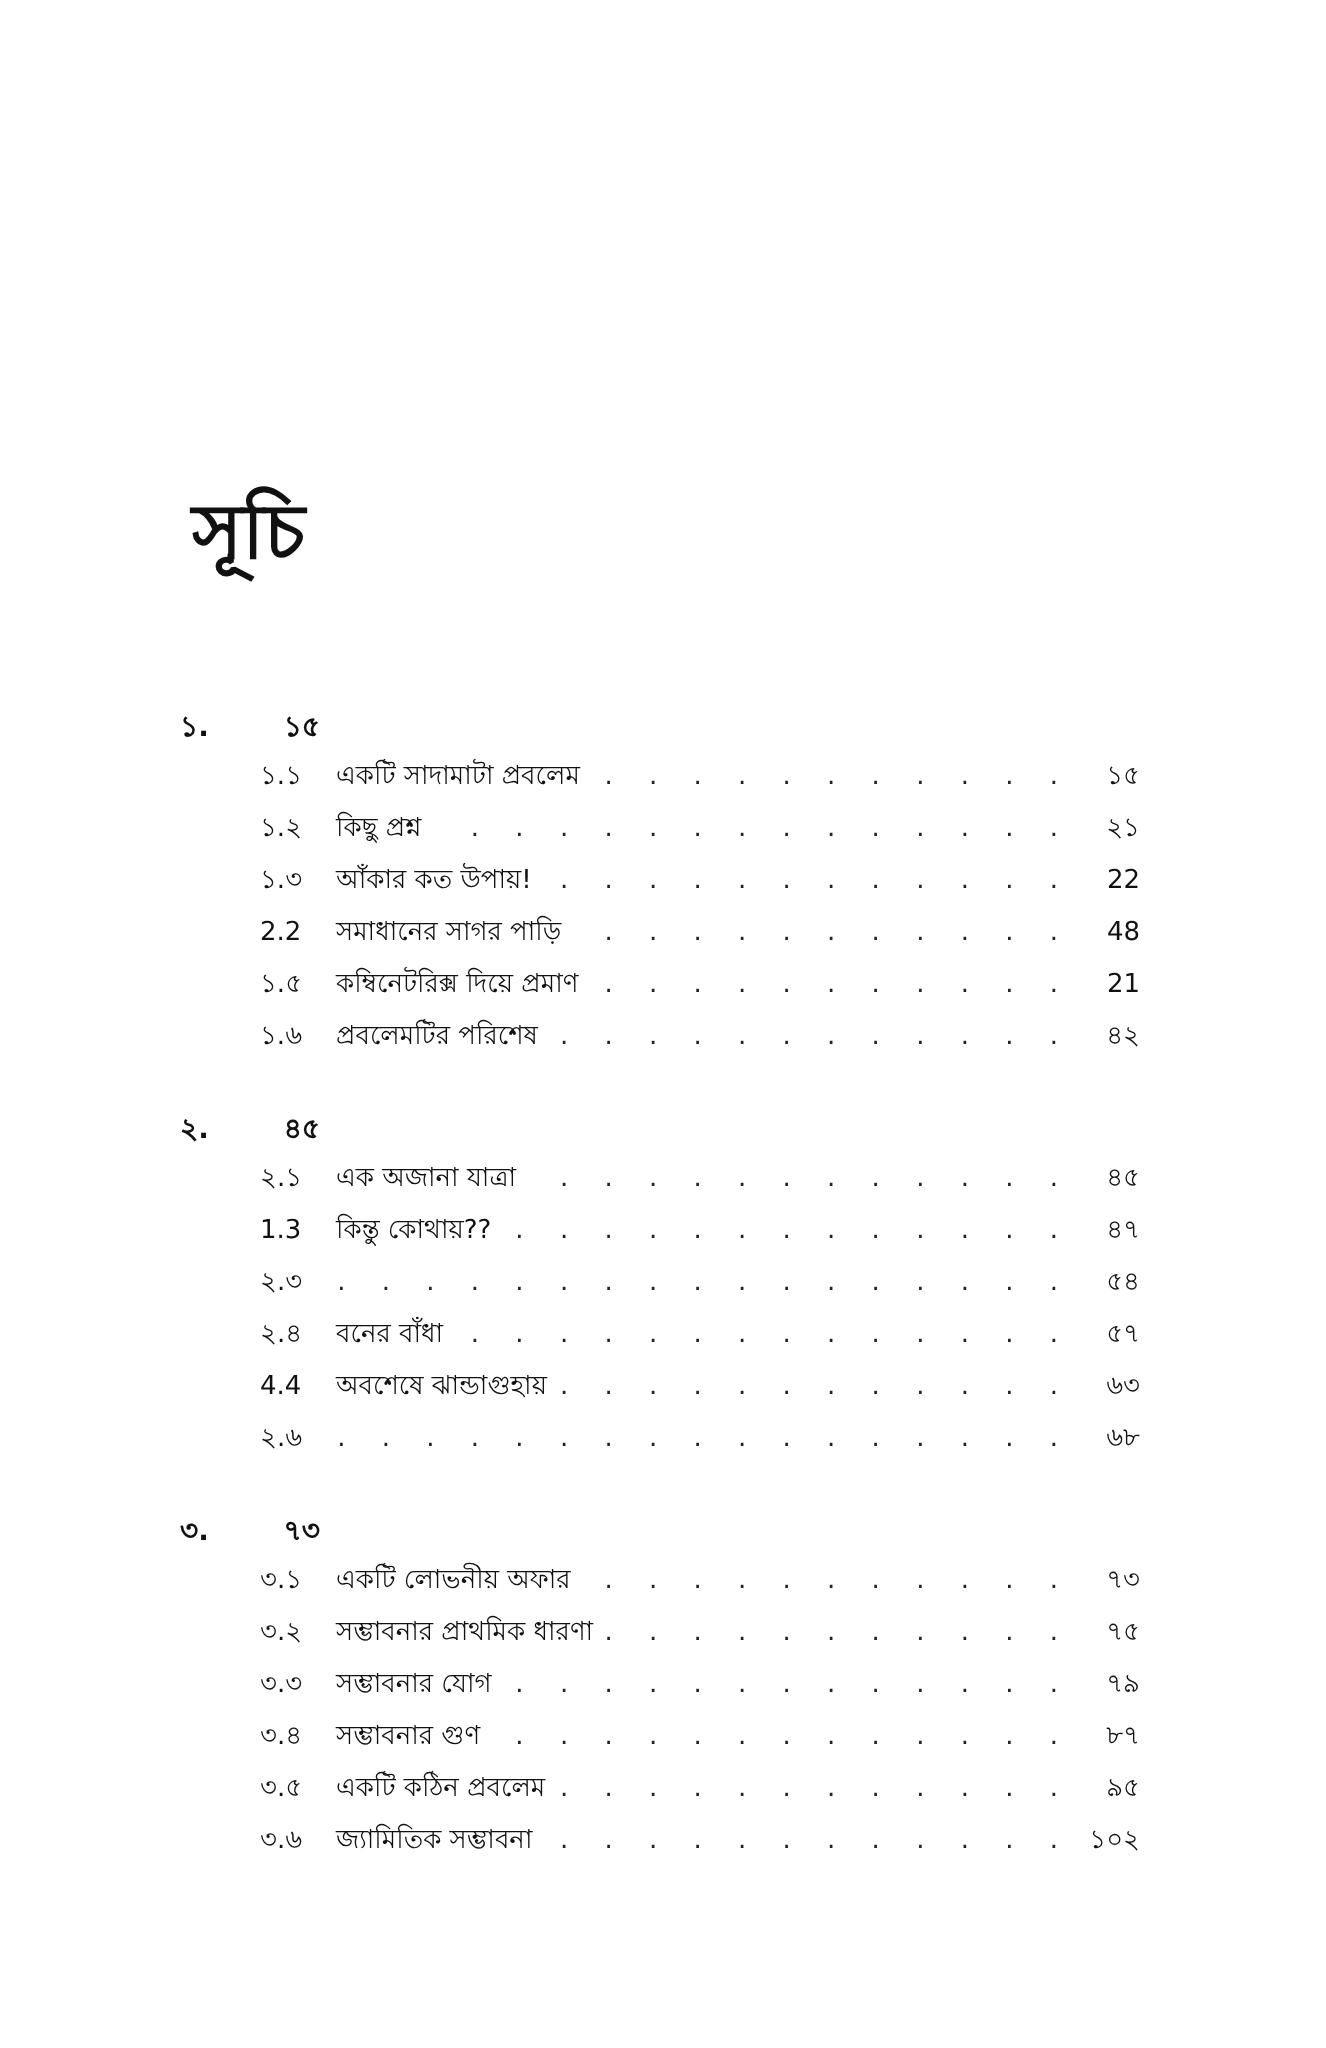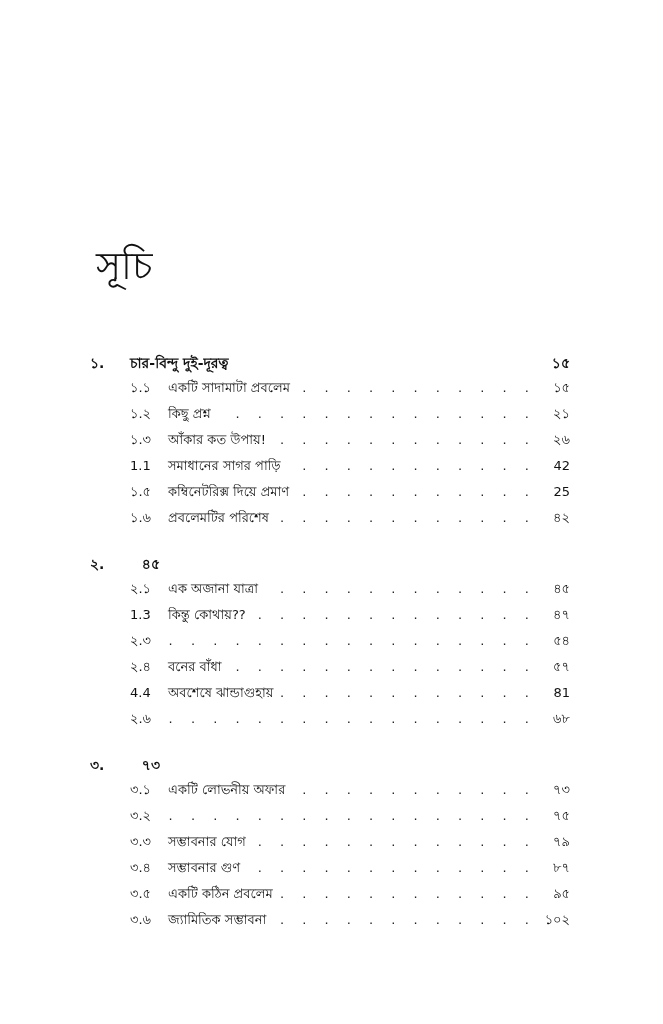--- a/index.html
+++ b/index.html
@@ -13,21 +13,21 @@
     position: relative;
     overflow: hidden;
     font-family: "DejaVu Sans", "Liberation Sans", sans-serif;
     color: #111111;
   }
   .page-title {
     position: absolute;
     left: 96px;
     top: 222px;
     font-size: 38px;
-    font-weight: normal;
+    font-weight: bold;
     line-height: 1;
     letter-spacing: 0px;
   }
   .toc {
     position: absolute;
     left: 90px;
     top: 352px;
     width: 480px;
   }
   .chapter {
@@ -87,52 +87,51 @@
 </head>
 <body>
 
 <h1 class="page-title">সূচি</h1>
 
 <div class="toc">
 
   <div class="chapter">
     <div class="chapter-row">
       <span class="chapter-num">১.</span>
-      <span class="chapter-title">চার-বিন্দু দুই-দূরত্ব</span>
       <span class="chapter-page">১৫</span>
     </div>
     <div class="section-row">
       <span class="section-num">১.১</span>
       <span class="section-title">একটি সাদামাটা প্রবলেম</span>
       <span class="leader">. . . . . . . . . . . . . . . . . . . . . . . . . . . . . . . . . . . . . . . . . . . . . . . . . .</span>
       <span class="section-page">১৫</span>
     </div>
     <div class="section-row">
       <span class="section-num">১.২</span>
       <span class="section-title">কিছু প্রশ্ন</span>
       <span class="leader">. . . . . . . . . . . . . . . . . . . . . . . . . . . . . . . . . . . . . . . . . . . . . . . . . .</span>
       <span class="section-page">২১</span>
     </div>
     <div class="section-row">
       <span class="section-num">১.৩</span>
       <span class="section-title">আঁকার কত উপায়!</span>
       <span class="leader">. . . . . . . . . . . . . . . . . . . . . . . . . . . . . . . . . . . . . . . . . . . . . . . . . .</span>
-      <span class="section-page">২৬</span>
-    </div>
-    <div class="section-row">
-      <span class="section-num">1.1</span>
+      <span class="section-page">22</span>
+    </div>
+    <div class="section-row">
+      <span class="section-num">2.2</span>
       <span class="section-title">সমাধানের সাগর পাড়ি</span>
       <span class="leader">. . . . . . . . . . . . . . . . . . . . . . . . . . . . . . . . . . . . . . . . . . . . . . . . . .</span>
-      <span class="section-page">42</span>
+      <span class="section-page">48</span>
     </div>
     <div class="section-row">
       <span class="section-num">১.৫</span>
       <span class="section-title">কম্বিনেটরিক্স দিয়ে প্রমাণ</span>
       <span class="leader">. . . . . . . . . . . . . . . . . . . . . . . . . . . . . . . . . . . . . . . . . . . . . . . . . .</span>
-      <span class="section-page">25</span>
+      <span class="section-page">21</span>
     </div>
     <div class="section-row">
       <span class="section-num">১.৬</span>
       <span class="section-title">প্রবলেমটির পরিশেষ</span>
       <span class="leader">. . . . . . . . . . . . . . . . . . . . . . . . . . . . . . . . . . . . . . . . . . . . . . . . . .</span>
       <span class="section-page">৪২</span>
     </div>
   </div>
 
   <div class="chapter">
@@ -160,21 +159,21 @@
     <div class="section-row">
       <span class="section-num">২.৪</span>
       <span class="section-title">বনের বাঁধা</span>
       <span class="leader">. . . . . . . . . . . . . . . . . . . . . . . . . . . . . . . . . . . . . . . . . . . . . . . . . .</span>
       <span class="section-page">৫৭</span>
     </div>
     <div class="section-row">
       <span class="section-num">4.4</span>
       <span class="section-title">অবশেষে ঝান্ডাগুহায়</span>
       <span class="leader">. . . . . . . . . . . . . . . . . . . . . . . . . . . . . . . . . . . . . . . . . . . . . . . . . .</span>
-      <span class="section-page">81</span>
+      <span class="section-page">৬৩</span>
     </div>
     <div class="section-row">
       <span class="section-num">২.৬</span>
       <span class="leader">. . . . . . . . . . . . . . . . . . . . . . . . . . . . . . . . . . . . . . . . . . . . . . . . . .</span>
       <span class="section-page">৬৮</span>
     </div>
   </div>
 
   <div class="chapter">
     <div class="chapter-row">
@@ -182,20 +181,21 @@
       <span class="chapter-page">৭৩</span>
     </div>
     <div class="section-row">
       <span class="section-num">৩.১</span>
       <span class="section-title">একটি লোভনীয় অফার</span>
       <span class="leader">. . . . . . . . . . . . . . . . . . . . . . . . . . . . . . . . . . . . . . . . . . . . . . . . . .</span>
       <span class="section-page">৭৩</span>
     </div>
     <div class="section-row">
       <span class="section-num">৩.২</span>
+      <span class="section-title">সম্ভাবনার প্রাথমিক ধারণা</span>
       <span class="leader">. . . . . . . . . . . . . . . . . . . . . . . . . . . . . . . . . . . . . . . . . . . . . . . . . .</span>
       <span class="section-page">৭৫</span>
     </div>
     <div class="section-row">
       <span class="section-num">৩.৩</span>
       <span class="section-title">সম্ভাবনার যোগ</span>
       <span class="leader">. . . . . . . . . . . . . . . . . . . . . . . . . . . . . . . . . . . . . . . . . . . . . . . . . .</span>
       <span class="section-page">৭৯</span>
     </div>
     <div class="section-row">

